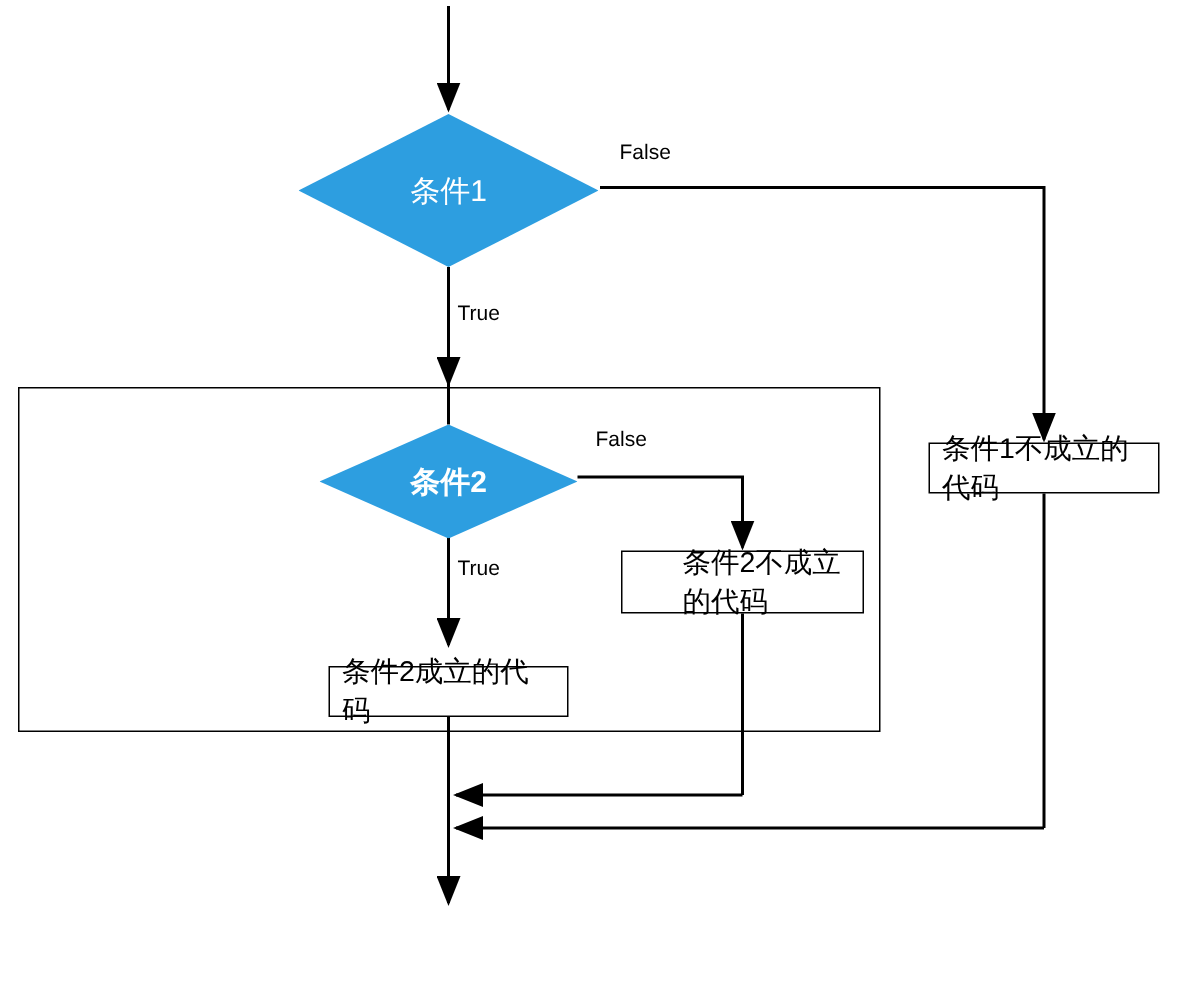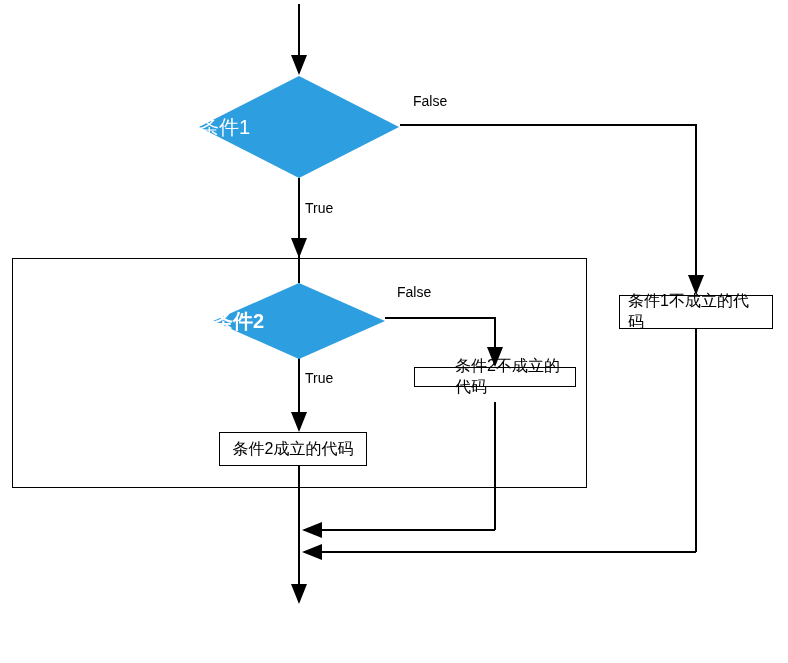--- a/index.html
+++ b/index.html
@@ -9,21 +9,21 @@
   position: relative;
   background: #fff;
   font-family: Arial, "Microsoft YaHei", sans-serif;
 }
 .diamond {
   position: absolute;
   background: #2d9ee0;
   color: #fff;
   display: flex;
   align-items: center;
-  justify-content: flex-start;
+  justify-content: center;
   font-size: 20px;
 }
 .diamond-shape {
   position: absolute;
   width: 100%;
   height: 100%;
   background: #2d9ee0;
   clip-path: polygon(50% 0%, 100% 50%, 50% 100%, 0% 50%);
 }
 .diamond-text {
@@ -31,21 +31,21 @@
   z-index: 2;
   color: #fff;
 }
 .rect {
   position: absolute;
   border: 1.5px solid #000;
   background: #fff;
   display: flex;
   align-items: center;
   justify-content: center;
-  font-size: 16px;
+  font-size: 19px;
   padding: 6px 8px;
 }
 .container-rect {
   position: absolute;
   border: 1.5px solid #000;
   background: transparent;
 }
 .label {
   position: absolute;
   font-size: 14px;
@@ -101,23 +101,23 @@
 <div class="container-rect" style="left:12px; top:258px; width:575px; height:230px;"></div>
 
 <div class="diamond" style="left:213px; top:283px; width:172px; height:76px; background:transparent;font-weight:bold;">
   <div class="diamond-shape"></div>
   <span class="diamond-text">条件2</span>
 </div>
 
 <span class="label" style="left:397px; top:284px;">False</span>
 <span class="label" style="left:305px; top:370px;">True</span>
 
-<div class="rect" style="left:219px; top:432px; width:148px; height:34px;">
+<div class="rect" style="left:219px; top:444px; width:160px; height:34px;">
   <span>条件2成立的代码</span>
 </div>
 
-<div class="rect" style="left:414px; top:367px; width:162px; height:20px;padding-left:40px;">
+<div class="rect" style="left:414px; top:367px; width:162px; height:42px;padding-left:40px;">
   <span>条件2不成立的代码</span>
 </div>
 
 <div class="rect" style="left:619px; top:295px; width:154px; height:34px;">
   <span>条件1不成立的代码</span>
 </div>
 
 </body></html>

